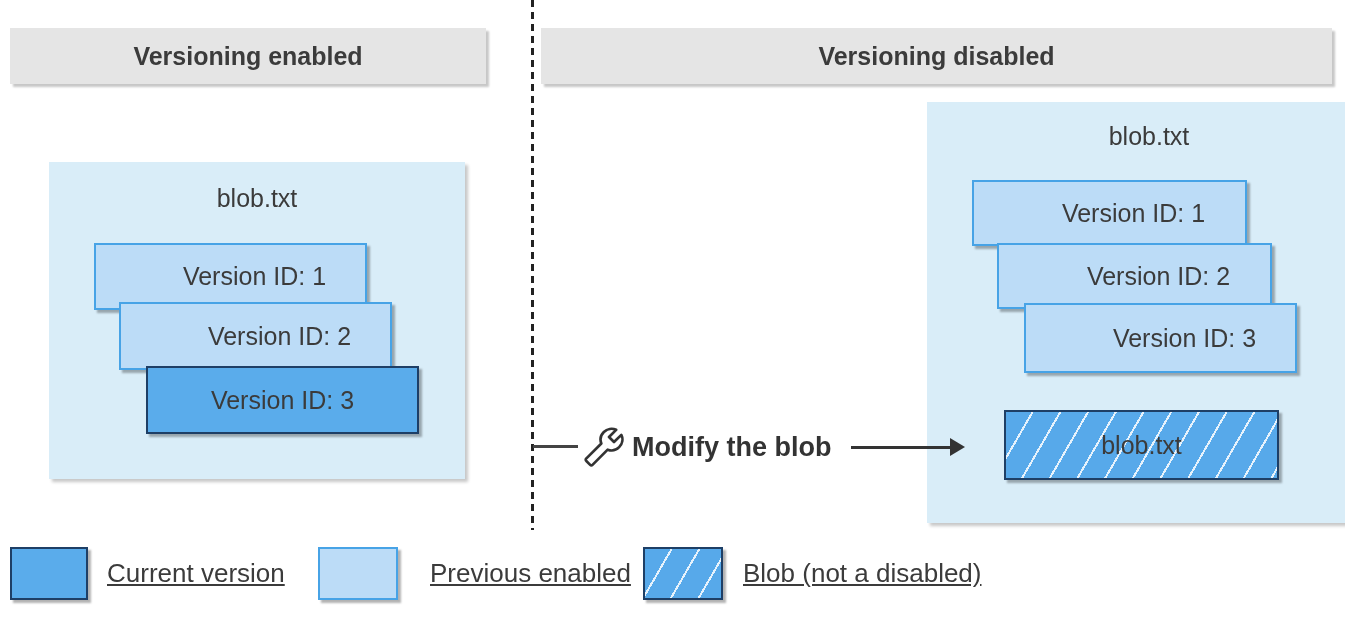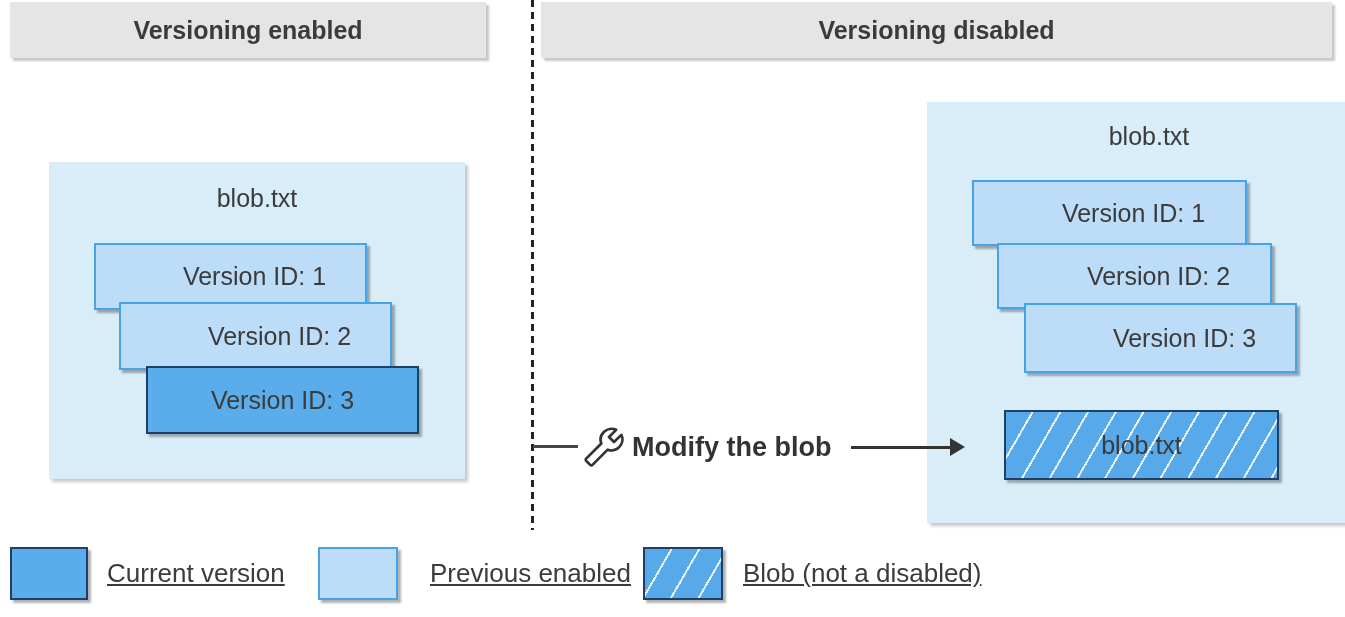--- a/index.html
+++ b/index.html
@@ -2,21 +2,21 @@
 <html><head>
 <meta charset="utf-8">
 <style>
   html,body{margin:0;padding:0;background:#ffffff;}
   .canvas{
     position:relative;width:1345px;height:617px;background:#ffffff;overflow:hidden;
     font-family:"Liberation Sans", sans-serif;color:#3b3b3b;
   }
   
   .hdr{
-    position:absolute;top:2px;height:56px;background:#e5e5e5;
+    position:absolute;top:28px;height:56px;background:#e5e5e5;
     box-shadow:3px 3px 2px rgba(0,0,0,0.22);
     display:flex;align-items:center;justify-content:center;
     font-size:25px;font-weight:bold;color:#3b3b3b;
   }
   .hdr-left{left:10px;width:476px;}
   .hdr-right{left:541px;width:791px;}
   
   .divider{
     position:absolute;left:531px;top:0;width:3px;height:530px;
     background:repeating-linear-gradient(to bottom,#222 0 7px,transparent 7px 12px);

